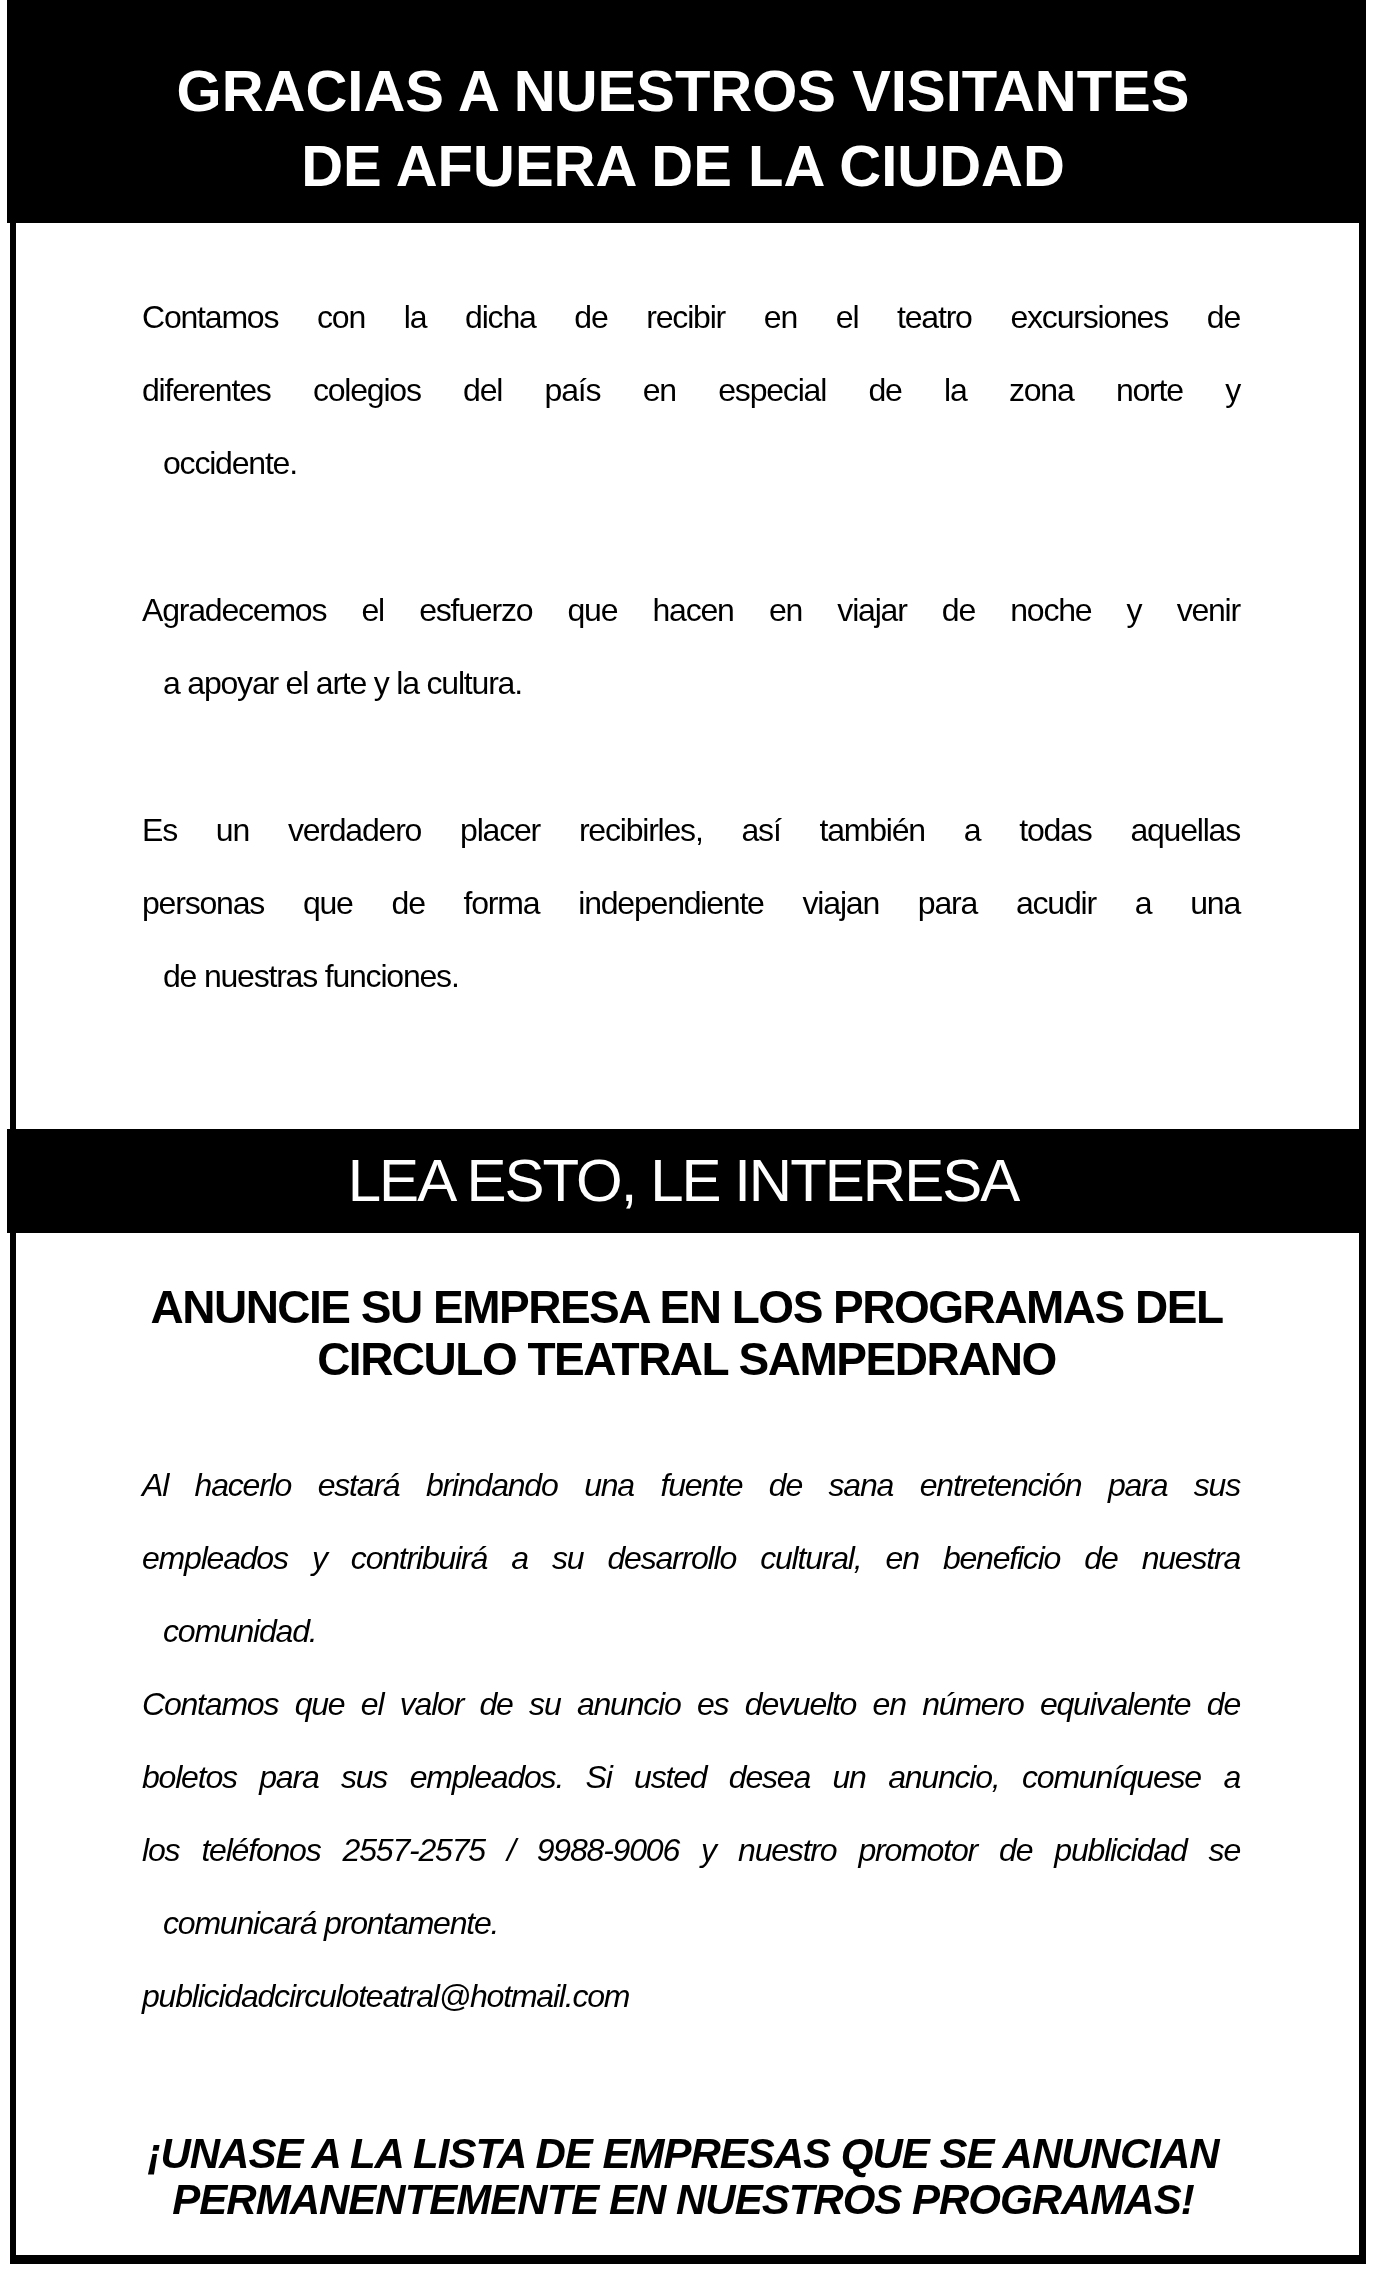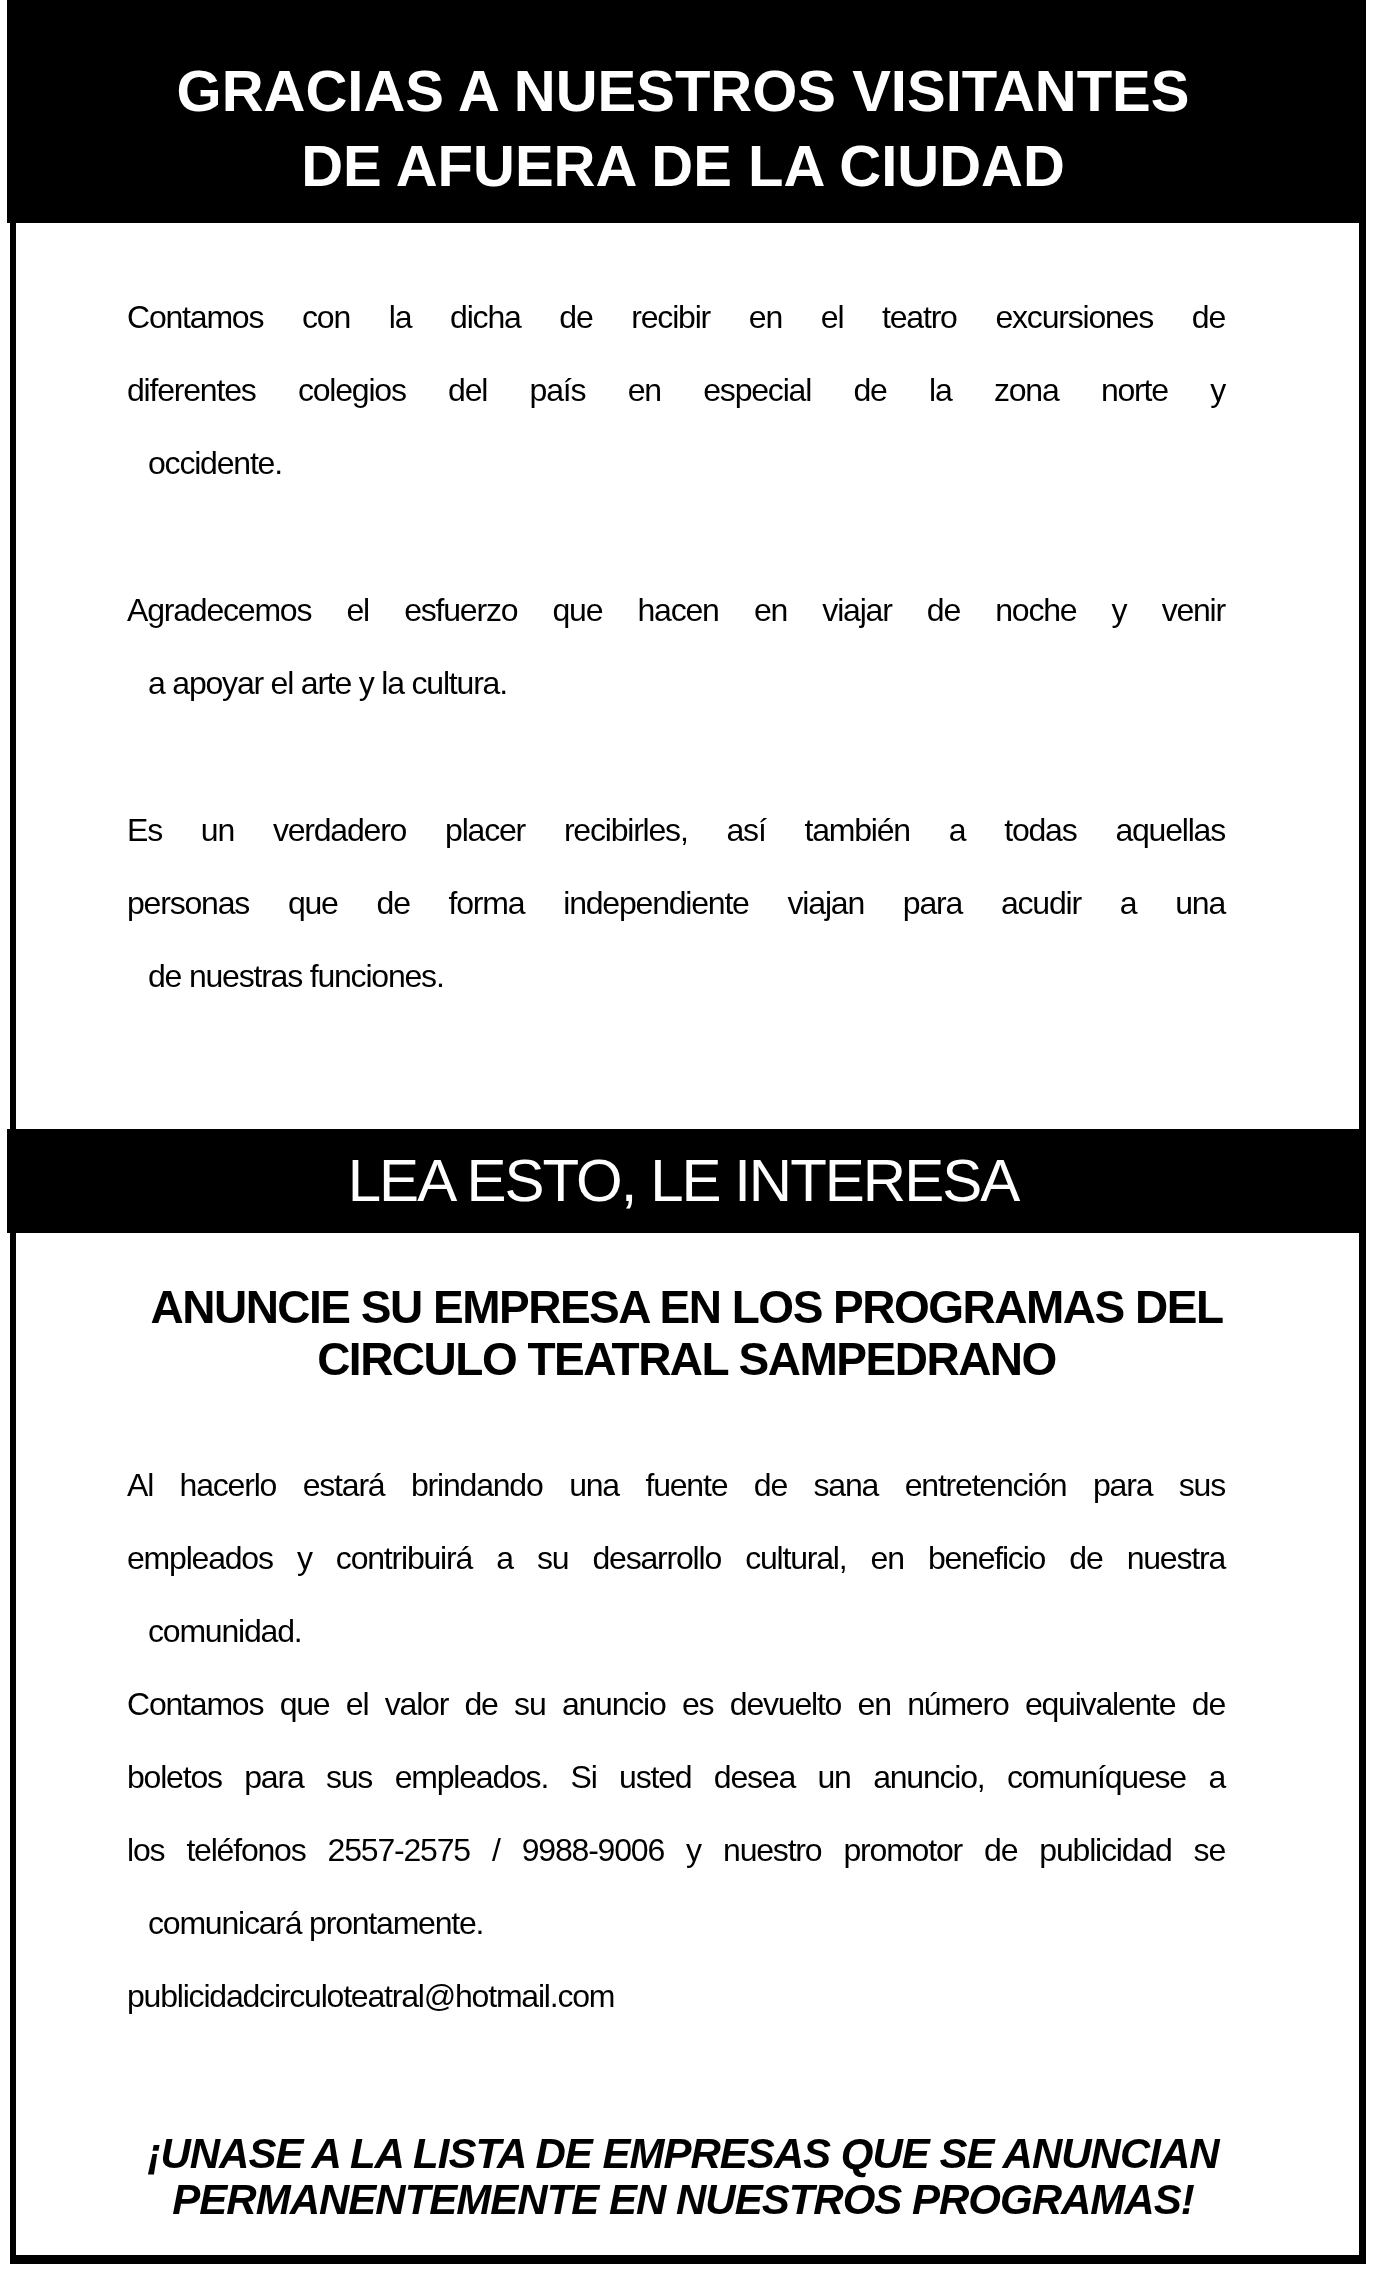--- a/index.html
+++ b/index.html
@@ -25,23 +25,23 @@
   .header-band {
     position:absolute; left:7px; top:0; width:1352px; height:223px;
     background:var(--ink); color:var(--paper);
     text-align:center; padding-top:53px;
   }
   .header-band .title-line {
     font-size:58px; font-weight:bold; line-height:75px; letter-spacing:0;
     white-space:nowrap;
   }
   
-  .body-col { position:absolute; left:127px; width:1098px; }
+  .body-col { position:absolute; left:142px; width:1098px; }
   .intro-col { top:281px; }
-  .announce-col { top:1449px; }
+  .announce-col { top:1449px;font-style:italic; }
   .jpara { margin-bottom:74px; }
   .announce-col .jpara { margin-bottom:0; }
   .jline, .plain-line {
     font-size:32px; line-height:73px; letter-spacing:-1.2px;
     color:var(--ink);
   }
   .jline { text-align:justify; text-align-last:justify; }
   .jpara .jline:last-child { text-align-last:left;margin-left:21px; }
   .plain-line { text-align:left; }
   

